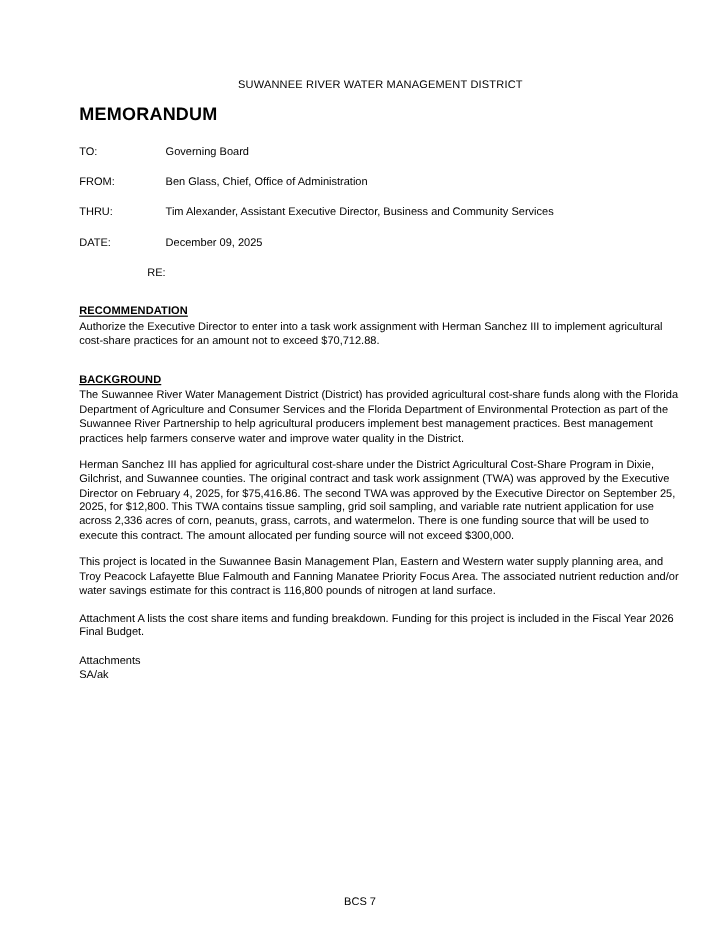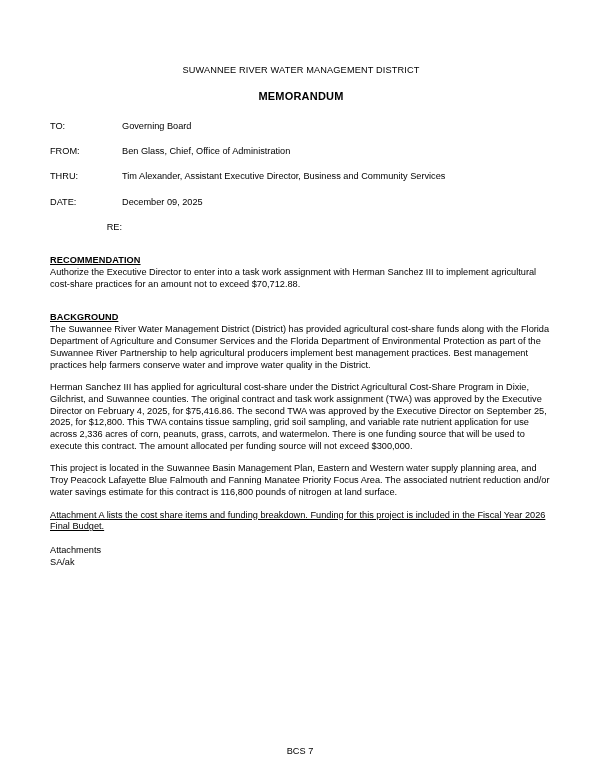--- a/index.html
+++ b/index.html
@@ -18,37 +18,36 @@
   .page {
     position: relative;
     width: 600px;
     height: 776px;
     background: #ffffff;
     overflow: hidden;
   }
 
   .content {
     position: absolute;
-    left: 50px;
+    left: 66px;
     top: 64px;
     width: 502px;
   }
 
   .doc-title {
     text-align: center;
     font-size: 9.2px;
     letter-spacing: 0.15px;
     line-height: 12px;
     margin: 0 0 14px 0;
     font-weight: normal;
   }
 
   .memo-label {
-    text-align: center;
-    font-size: 11px;
+    font-size: 15px;
     font-weight: bold;
     letter-spacing: 0.2px;
     line-height: 12px;
     margin: 0 0 18px 0;
   }
 
   .memo-rows {
     margin: 0;
   }
 
@@ -99,21 +98,20 @@
     margin: 0 0 11px 0;
     text-align: left;
   }
 
   .para:last-child {
     margin-bottom: 0;
   }
 
   .para.tight {
     margin-bottom: 12px;
-    text-decoration: underline;
   }
 
   .signoff {
     font-size: 9.2px;
     line-height: 11.7px;
     margin-top: 11px;
   }
 
   .signoff div {
     line-height: 11.7px;

